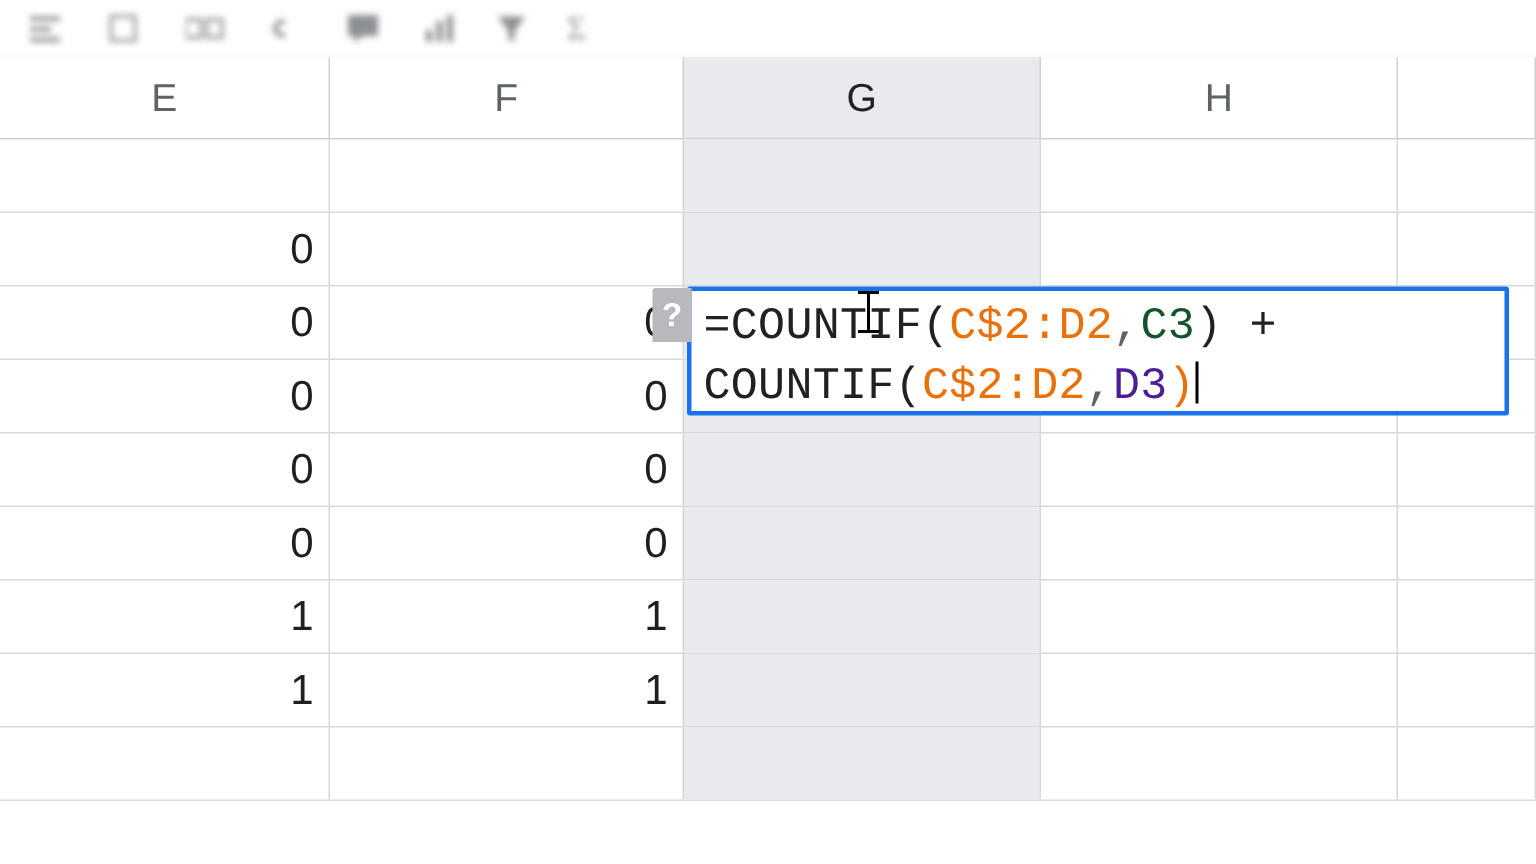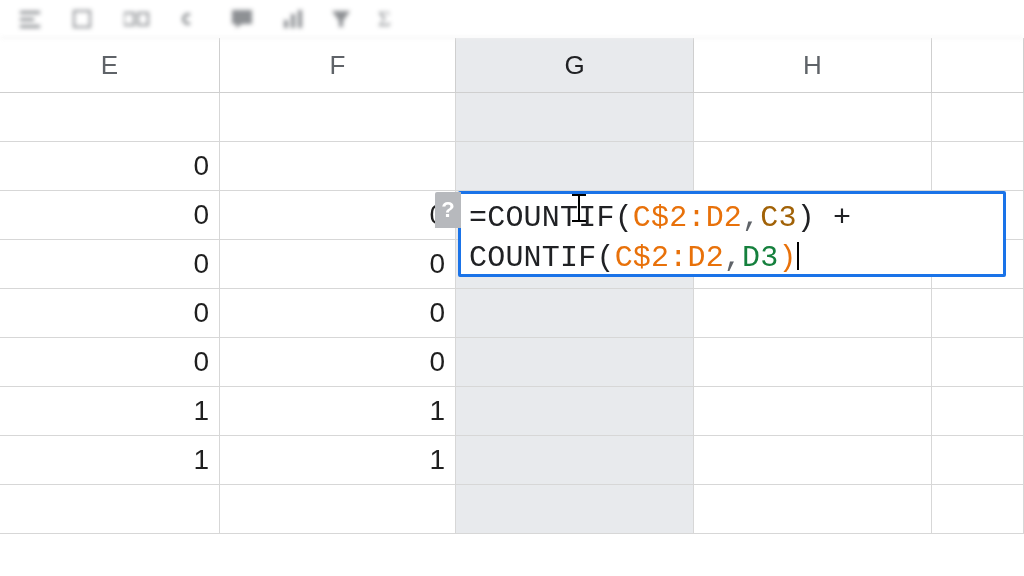--- a/index.html
+++ b/index.html
@@ -80,25 +80,25 @@
       line-height: 40px;
       padding: 4px 8px 4px 8px;
       color: #202124;
       white-space: pre;
       letter-spacing: 0.2px;
     }
     .tok-func { color: #202124; }
     .tok-eq { color: #202124; }
     .tok-paren { color: #202124; }
     .tok-range1 { color: #e8710a; } 
-    .tok-arg2   { color: #a16207; } 
+    .tok-arg2   { color: #14532d; } 
     .tok-comma  { color: #5f6368; }
     .tok-op     { color: #202124; }
     .tok-range2 { color: #e8710a; }
-    .tok-arg3   { color: #15803d; } 
+    .tok-arg3   { color: #4c1d95; } 
     .tok-close2 { color: #e8710a; }
 
     .text-caret {
       display:inline-block; width:2px; height:28px; background:#000; vertical-align:-4px;
     }
 
     
     .mouse-cursor {
       position: absolute;
       left: 570px;

